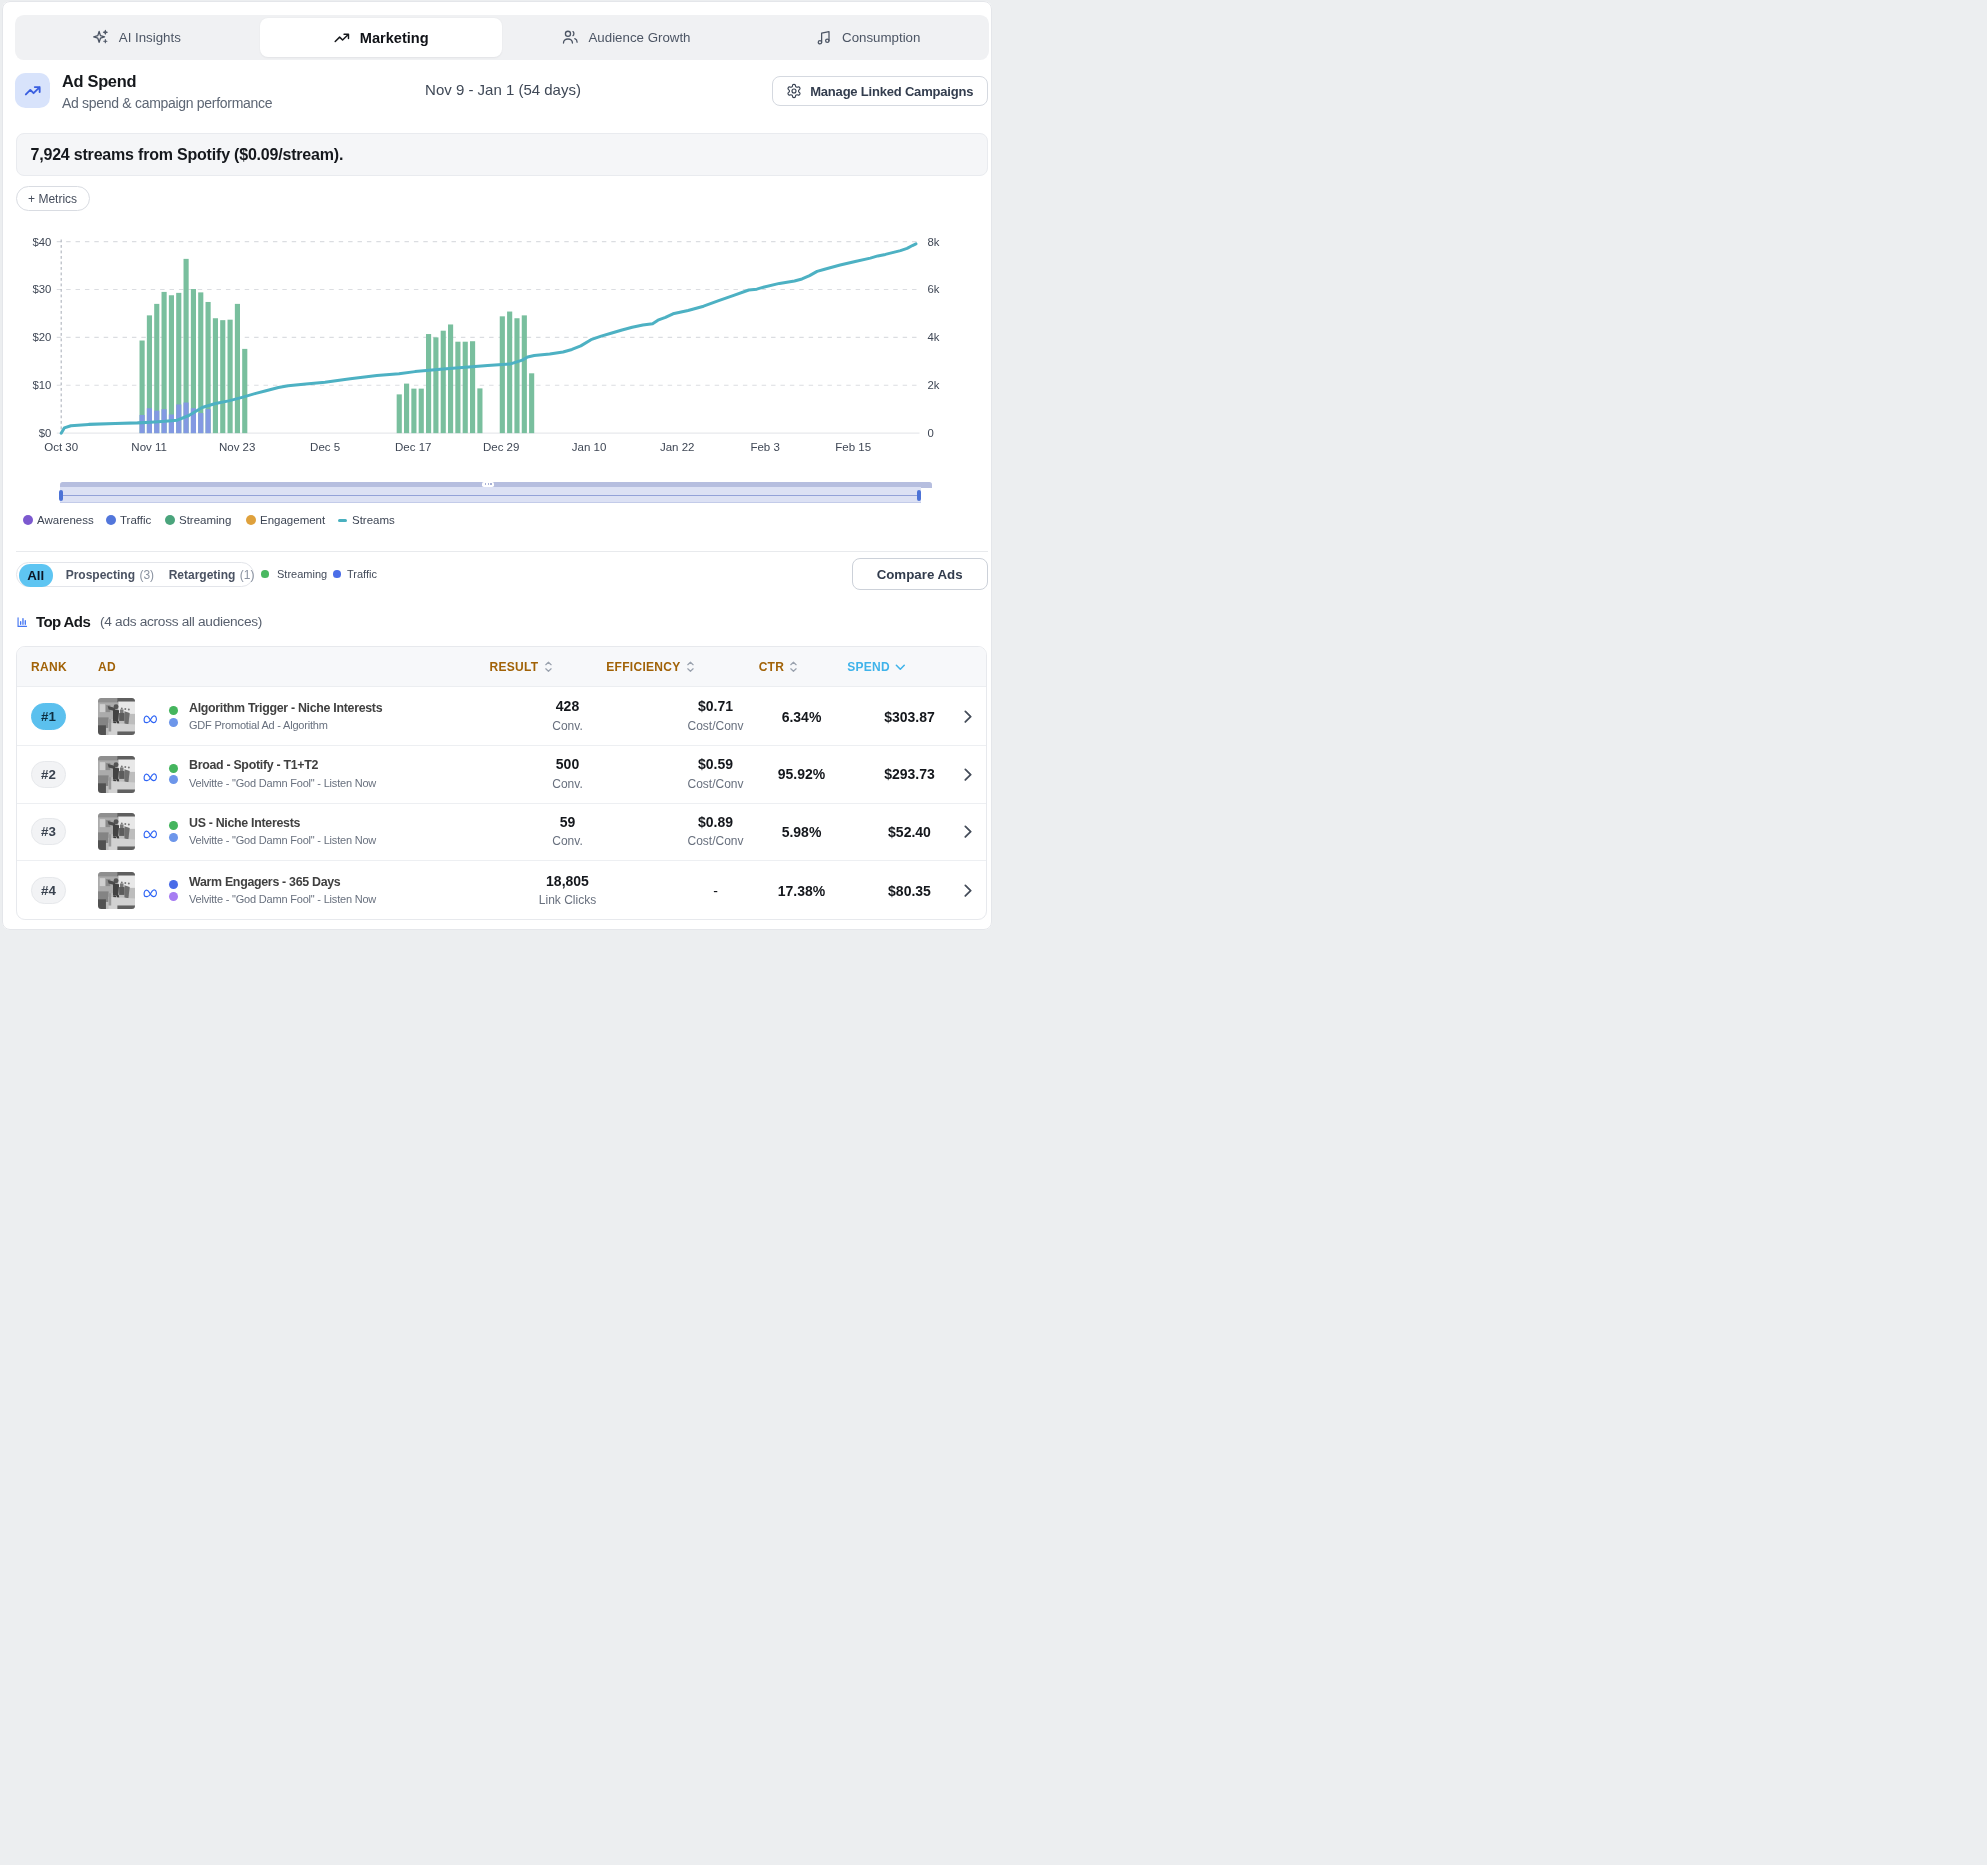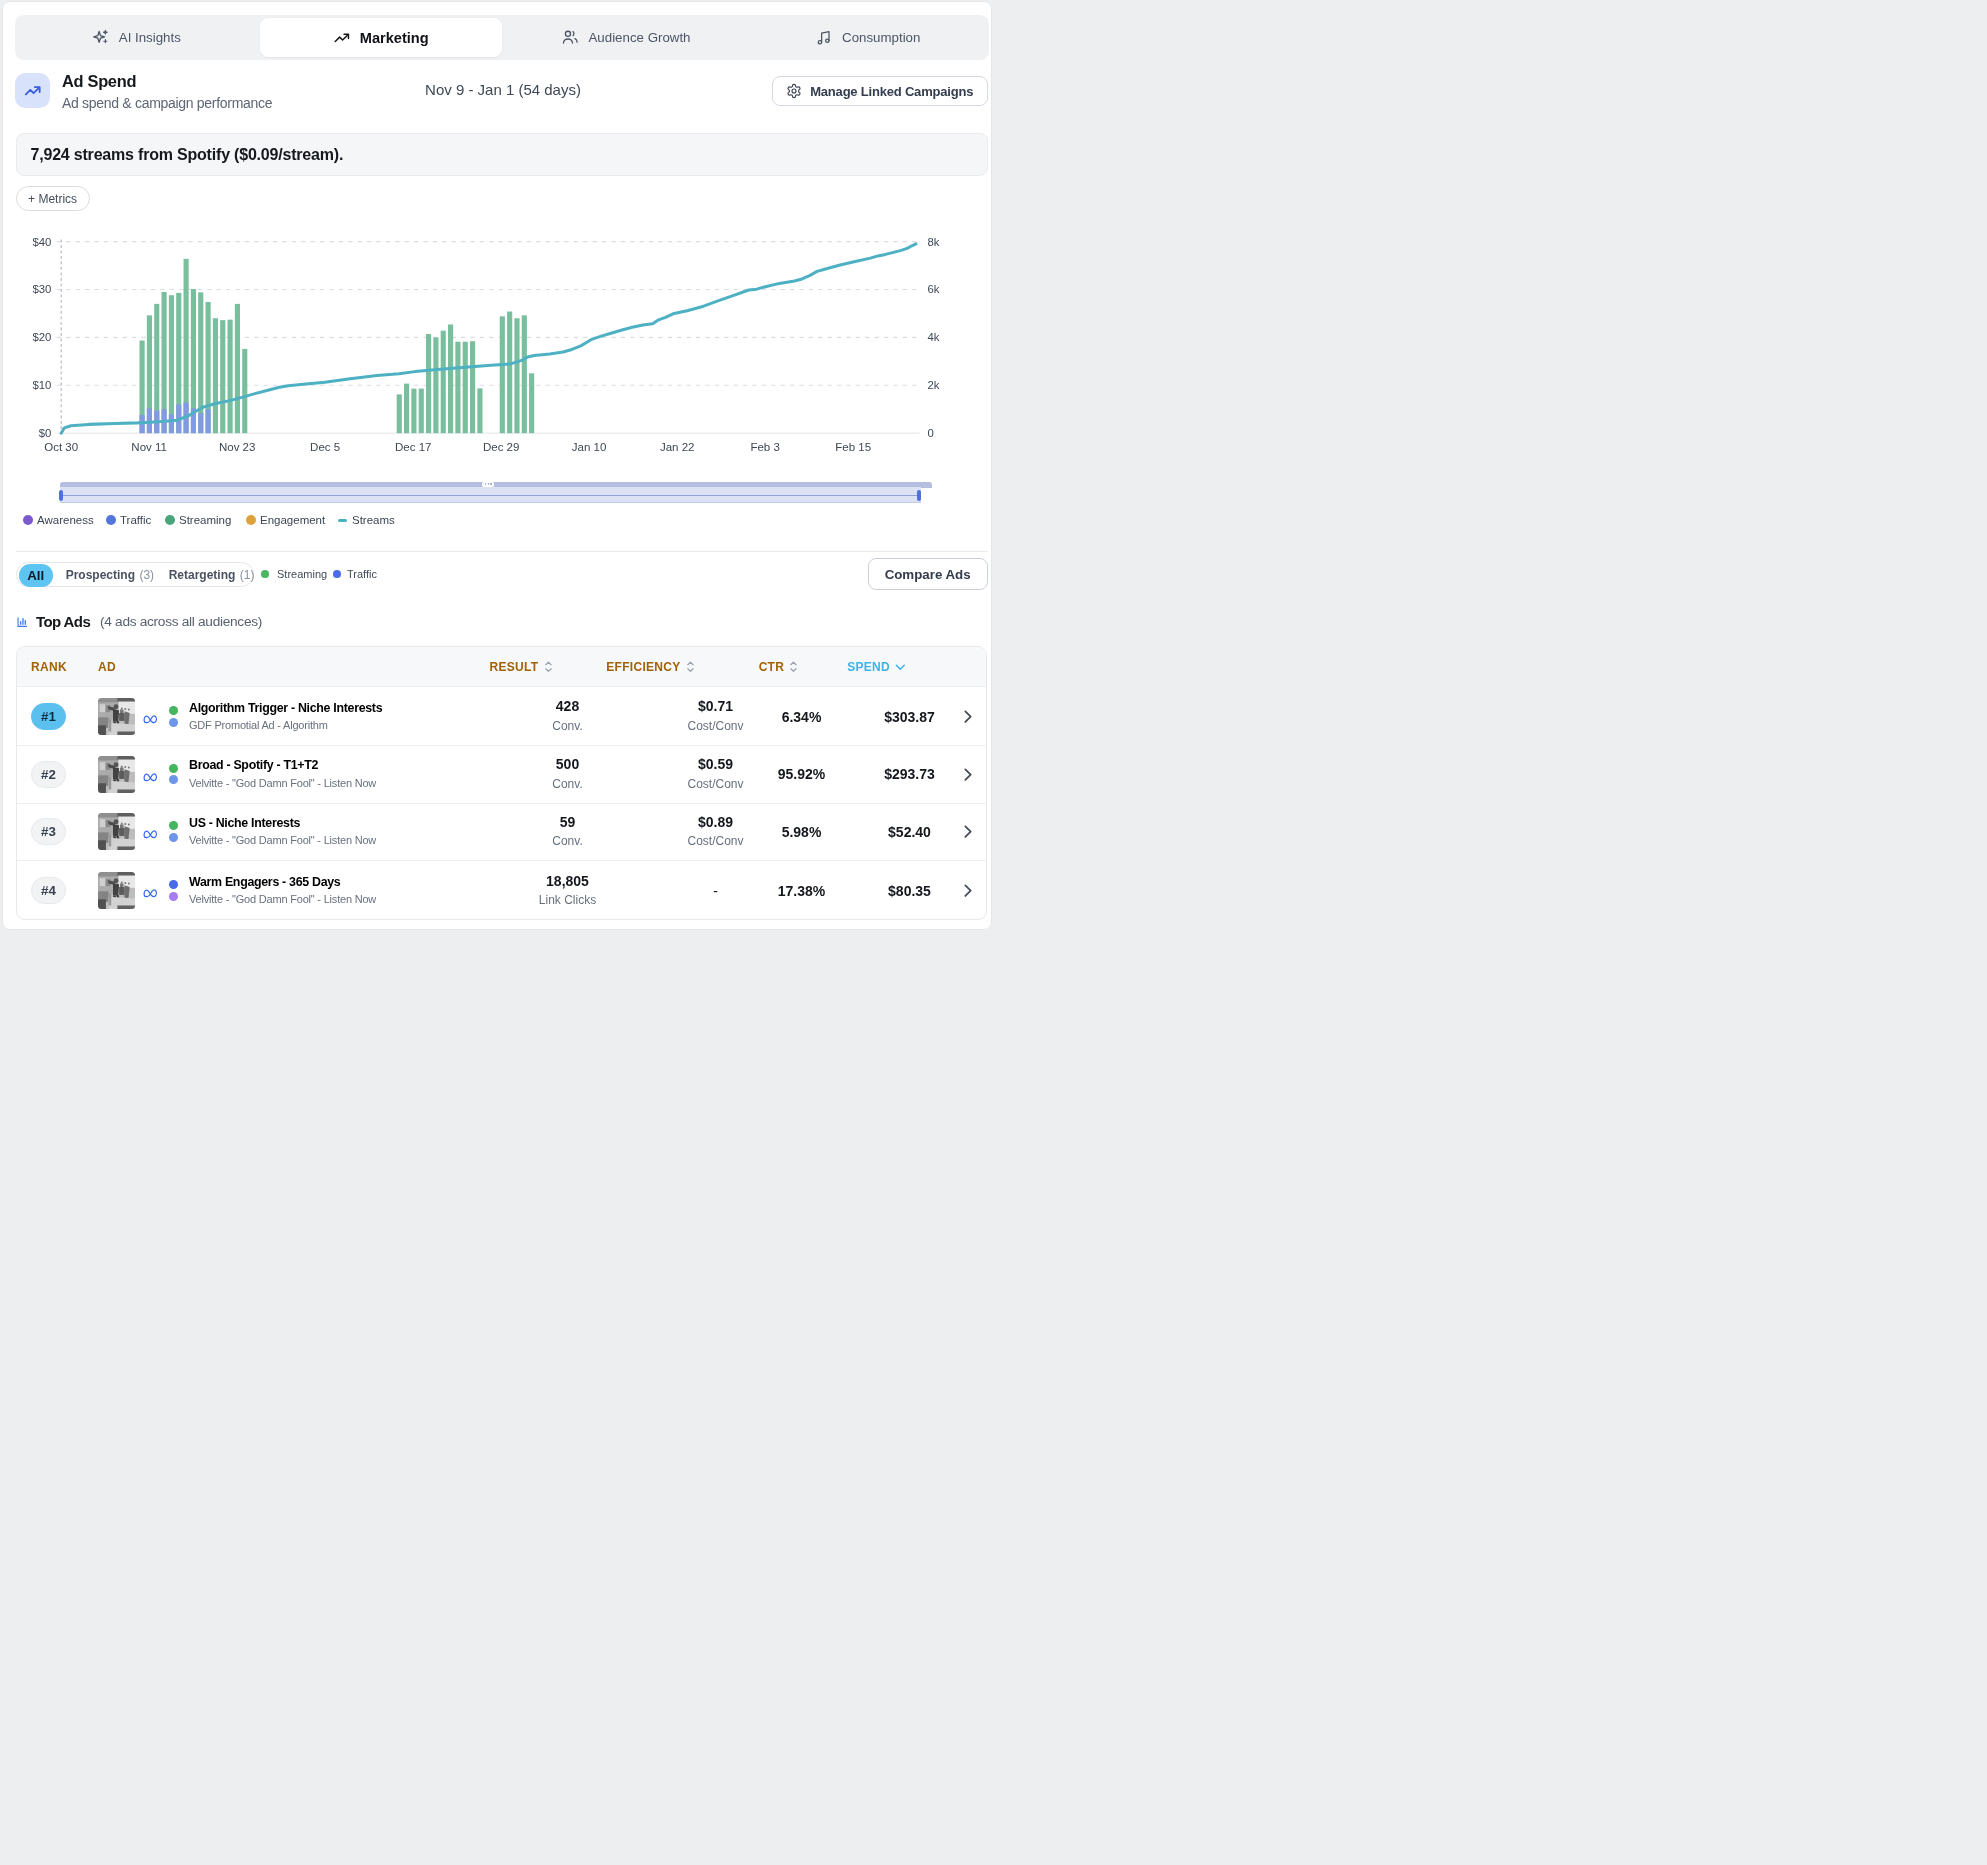--- a/index.html
+++ b/index.html
@@ -37,35 +37,35 @@
   .ldot { position:absolute; top:515px; width:10px; height:10px; border-radius:50%; }
   .ltxt { position:absolute; top:514px; font-size:11.5px; color:#3d4554; }
   .divider { position:absolute; left:15.5px; top:551px; width:972px; height:0.9px; background:#e8eaed; }
   .fgroup { position:absolute; left:15.7px; top:562px; width:238px; height:25px; border:0.9px solid #e3e5ea;
             border-radius:12.4px; background:#fff; }
   .fchip { position:absolute; top:3.3px; height:18px; display:flex; align-items:center; justify-content:center;
            font-size:12px; font-weight:600; color:#4a5262; white-space:nowrap; }
   .fchip.on { top:1.2px; height:22.5px; background:#5ec5f2; color:#0c1625; font-weight:700; border-radius:11.3px; font-size:13.3px; }
   .fchip .cnt { color:#8a92a0; font-weight:400; margin-left:4.4px; }
   .compare { position:absolute; right:6.4px; top:558px; height:32px; border:1.3px solid #ccd1d9; border-radius:8px;
-             background:#fff; display:flex; align-items:center; padding:0 16px; font-size:13.3px; font-weight:600; color:#313b4c; }
+             background:#fff; display:flex; align-items:center; padding:0 24px; font-size:13.3px; font-weight:600; color:#313b4c; }
   .tatitle { position:absolute; left:36px; top:613px; font-size:15px; font-weight:700; color:#16181b; letter-spacing:-0.6px; }
   .tasub { position:absolute; left:100px; top:614px; font-size:13.7px; color:#575f6d; letter-spacing:-0.3px; }
   .card { position:absolute; left:16px; top:646px; width:971px; height:274px; border:0.9px solid #e7e9ed;
           border-radius:8.9px; overflow:hidden; background:#fff; }
   .thead { position:absolute; left:0; top:0; width:100%; height:40px; background:#f7f8fa;
            border-bottom:0.9px solid #eceef1; }
   .th { position:absolute; top:0; height:40px; display:flex; align-items:center; gap:5.3px;
         font-size:12px; font-weight:700; color:#a16207; letter-spacing:0.3px; }
   .rowline { position:absolute; left:0; width:100%; height:0.9px; background:#edeff2; }
   .badge { position:absolute; left:14px; width:35px; height:26.6px; border-radius:13.3px; display:flex; align-items:center;
            justify-content:center; font-size:13.3px; font-weight:700; color:#39424f; background:#f2f3f5; border:0.9px solid #e6e8eb; }
   .badge.b1 { background:#5bc0ee; border-color:#5bc0ee; color:#0e2f42; }
   .thumb { position:absolute; left:81px; width:37px; height:37px; border-radius:3.5px; overflow:hidden; }
-  .rtitle { position:absolute; left:172px; font-size:12.4px; font-weight:600; color:#000000; letter-spacing:-0.3px; }
+  .rtitle { position:absolute; left:172px; font-size:12.4px; font-weight:600; color:#404040; letter-spacing:-0.3px; }
   .rsub { position:absolute; left:172px; font-size:11px; color:#68707e; letter-spacing:-0.2px; }
   .val { position:absolute; text-align:center; font-size:14px; font-weight:700; color:#14171c; }
   .vsub { position:absolute; text-align:center; font-size:12px; color:#68707e; }
   .chev { position:absolute; left:947px; }
 </style>
 </head>
 <body>
 <div class="page">
 <div class="frame"></div>
 <svg class="abs" style="left:0;top:0" width="994" height="933" viewBox="0 0 1121 1052" fill="none">

